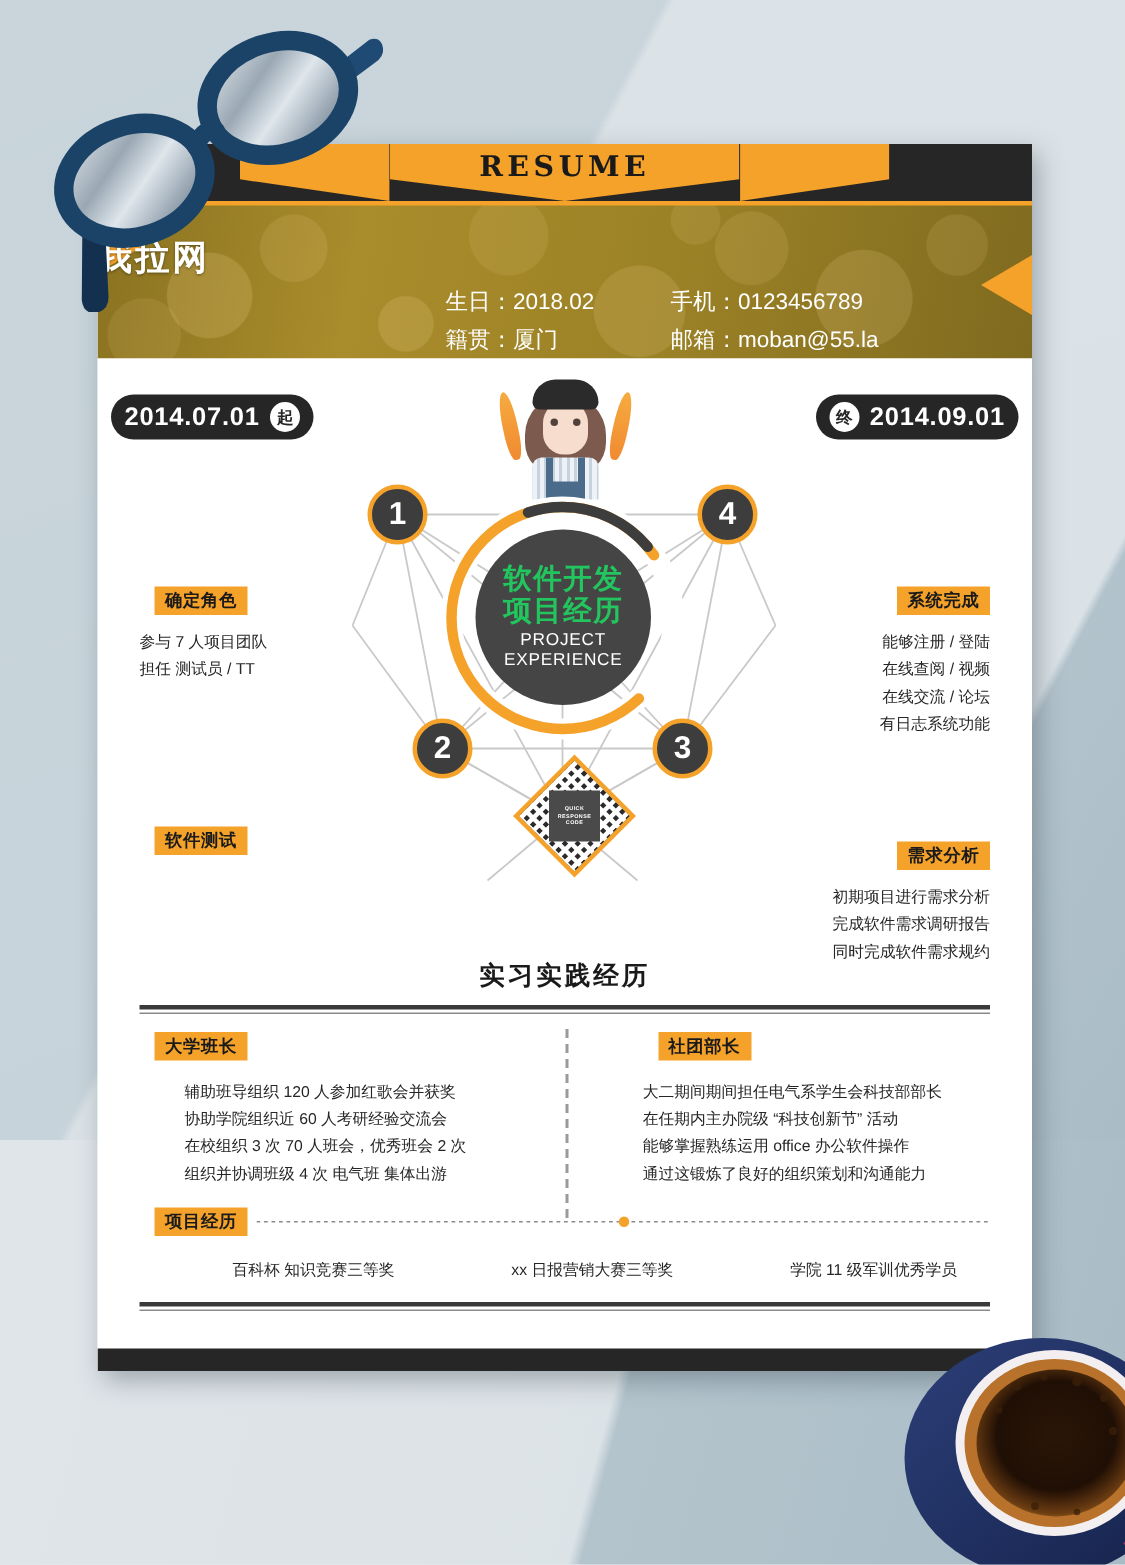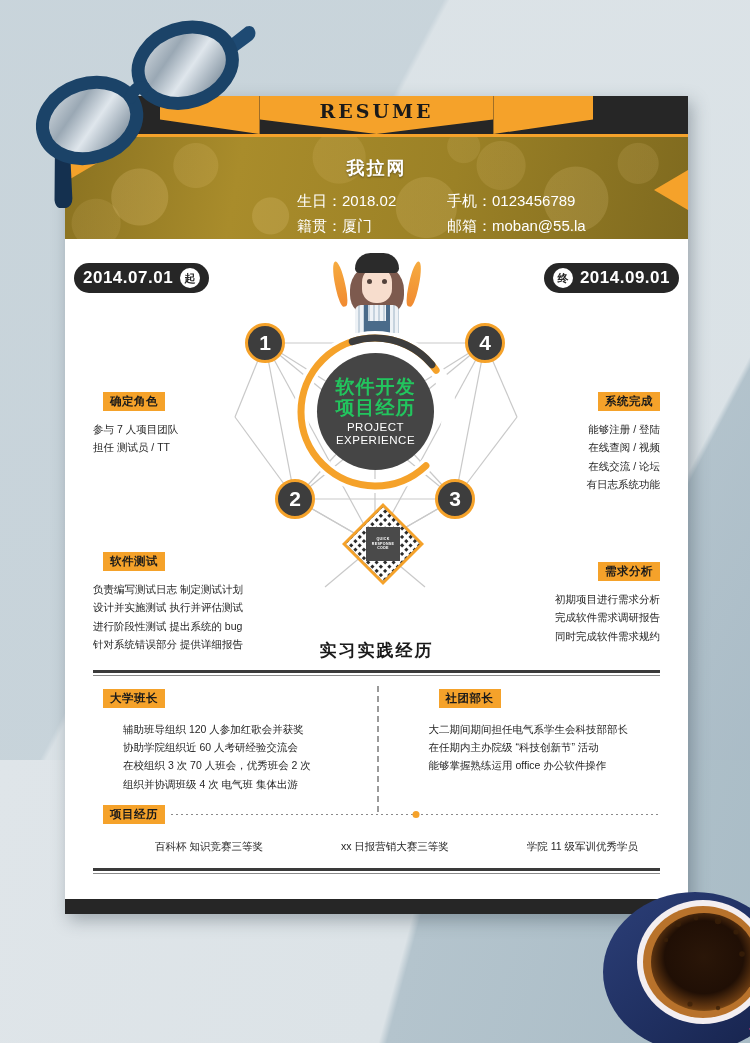--- a/index.html
+++ b/index.html
@@ -70,22 +70,22 @@
   }
   .gold-arrow-l {
     position: absolute; left: 0; top: 8px; width: 34px; height: 40px;
     background: #f5a22a; clip-path: polygon(0 0, 100% 50%, 0 100%);
   }
   .gold-arrow-r {
     position: absolute; right: 0; top: 36px; width: 34px; height: 40px;
     background: #f5a22a; clip-path: polygon(100% 0, 100% 100%, 0 50%);
   }
   .name {
-    position: absolute; left: 0; right: 0; top: 22px; text-align: center;
-    font-size: 18px; font-weight: bold; color: #ffffff; letter-spacing: 2px;
+    position: absolute; left: 0; right: 0; top: 22px; 
+    font-size: 23px; font-weight: bold; color: #ffffff; letter-spacing: 2px;
     text-shadow: 0 1px 2px rgba(0,0,0,.4);
     font-family: Liberation Serif, serif;
   }
   .contact-grid {
     position: absolute; left: 232px; top: 58px; width: 330px;
     display: grid; grid-template-columns: 150px 180px; row-gap: 6px;
     font-size: 15px; color: #ffffff;
   }
   .contact-grid span { white-space: nowrap; }
 
@@ -368,26 +368,20 @@
     <div class="blk left role">
       <div class="blk-tag">确定角色</div>
       <div class="blk-lines">
         <div>参与 7 人项目团队</div>
         <div>担任   测试员 / TT</div>
       </div>
     </div>
 
     <div class="blk left test">
       <div class="blk-tag">软件测试</div>
-      <div class="blk-lines">
-        <div>负责编写测试日志   制定测试计划</div>
-        <div>设计并实施测试   执行并评估测试</div>
-        <div>进行阶段性测试   提出系统的 bug</div>
-        <div>针对系统错误部分   提供详细报告</div>
-      </div>
     </div>
 
     <div class="blk right sys">
       <div class="blk-tag">系统完成</div>
       <div class="blk-lines">
         <div>能够注册 / 登陆</div>
         <div>在线查阅 / 视频</div>
         <div>在线交流 / 论坛</div>
         <div>有日志系统功能</div>
       </div>
@@ -419,20 +413,21 @@
             <div>组织并协调班级  4  次  电气班  集体出游</div>
           </div>
         </div>
 
         <div class="col col-r">
           <div class="blk-tag">社团部长</div>
           <div class="blk-lines">
             <div>大二期间期间担任电气系学生会科技部部长</div>
             <div>在任期内主办院级 “科技创新节” 活动</div>
             <div>能够掌握熟练运用 office 办公软件操作</div>
+            <div>通过这锻炼了良好的组织策划和沟通能力</div>
           </div>
         </div>
       </div>
     </div>
 
     <div class="honors">
       <div class="honors-head">
         <div class="blk-tag">项目经历</div>
         <div class="honors-dotline">
           <div class="honors-dot"></div>

